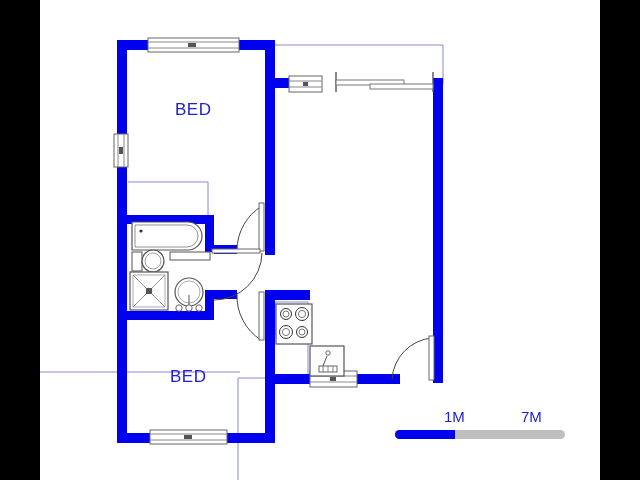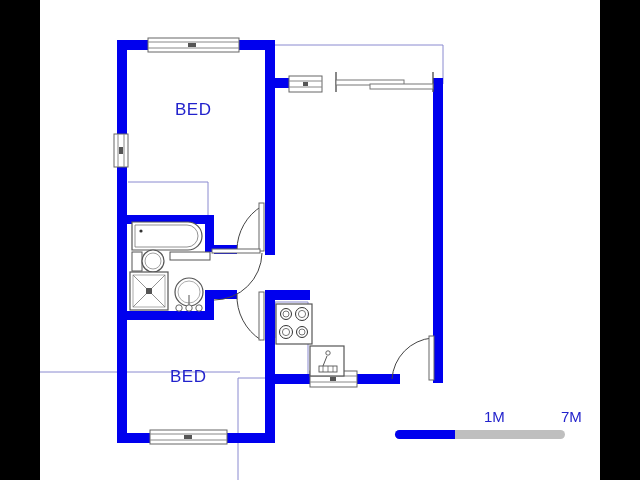--- a/index.html
+++ b/index.html
@@ -55,21 +55,20 @@
     top: 408px;
     width: 175px;
     height: 40px;
   }
   .scale-tick-label {
     position: absolute;
     color: #2222cc;
     font-family: "Liberation Sans", sans-serif;
     font-size: 15px;
     white-space: nowrap;
-    margin-left: 40px;
   }
   #scale-label-1m { left: 49px; top: 0px; }
   #scale-label-2m { left: 126px; top: 0px; }
   .scale-track {
     position: absolute;
     left: 0px;
     top: 22px;
     width: 170px;
     height: 9px;
     border-radius: 5px;

